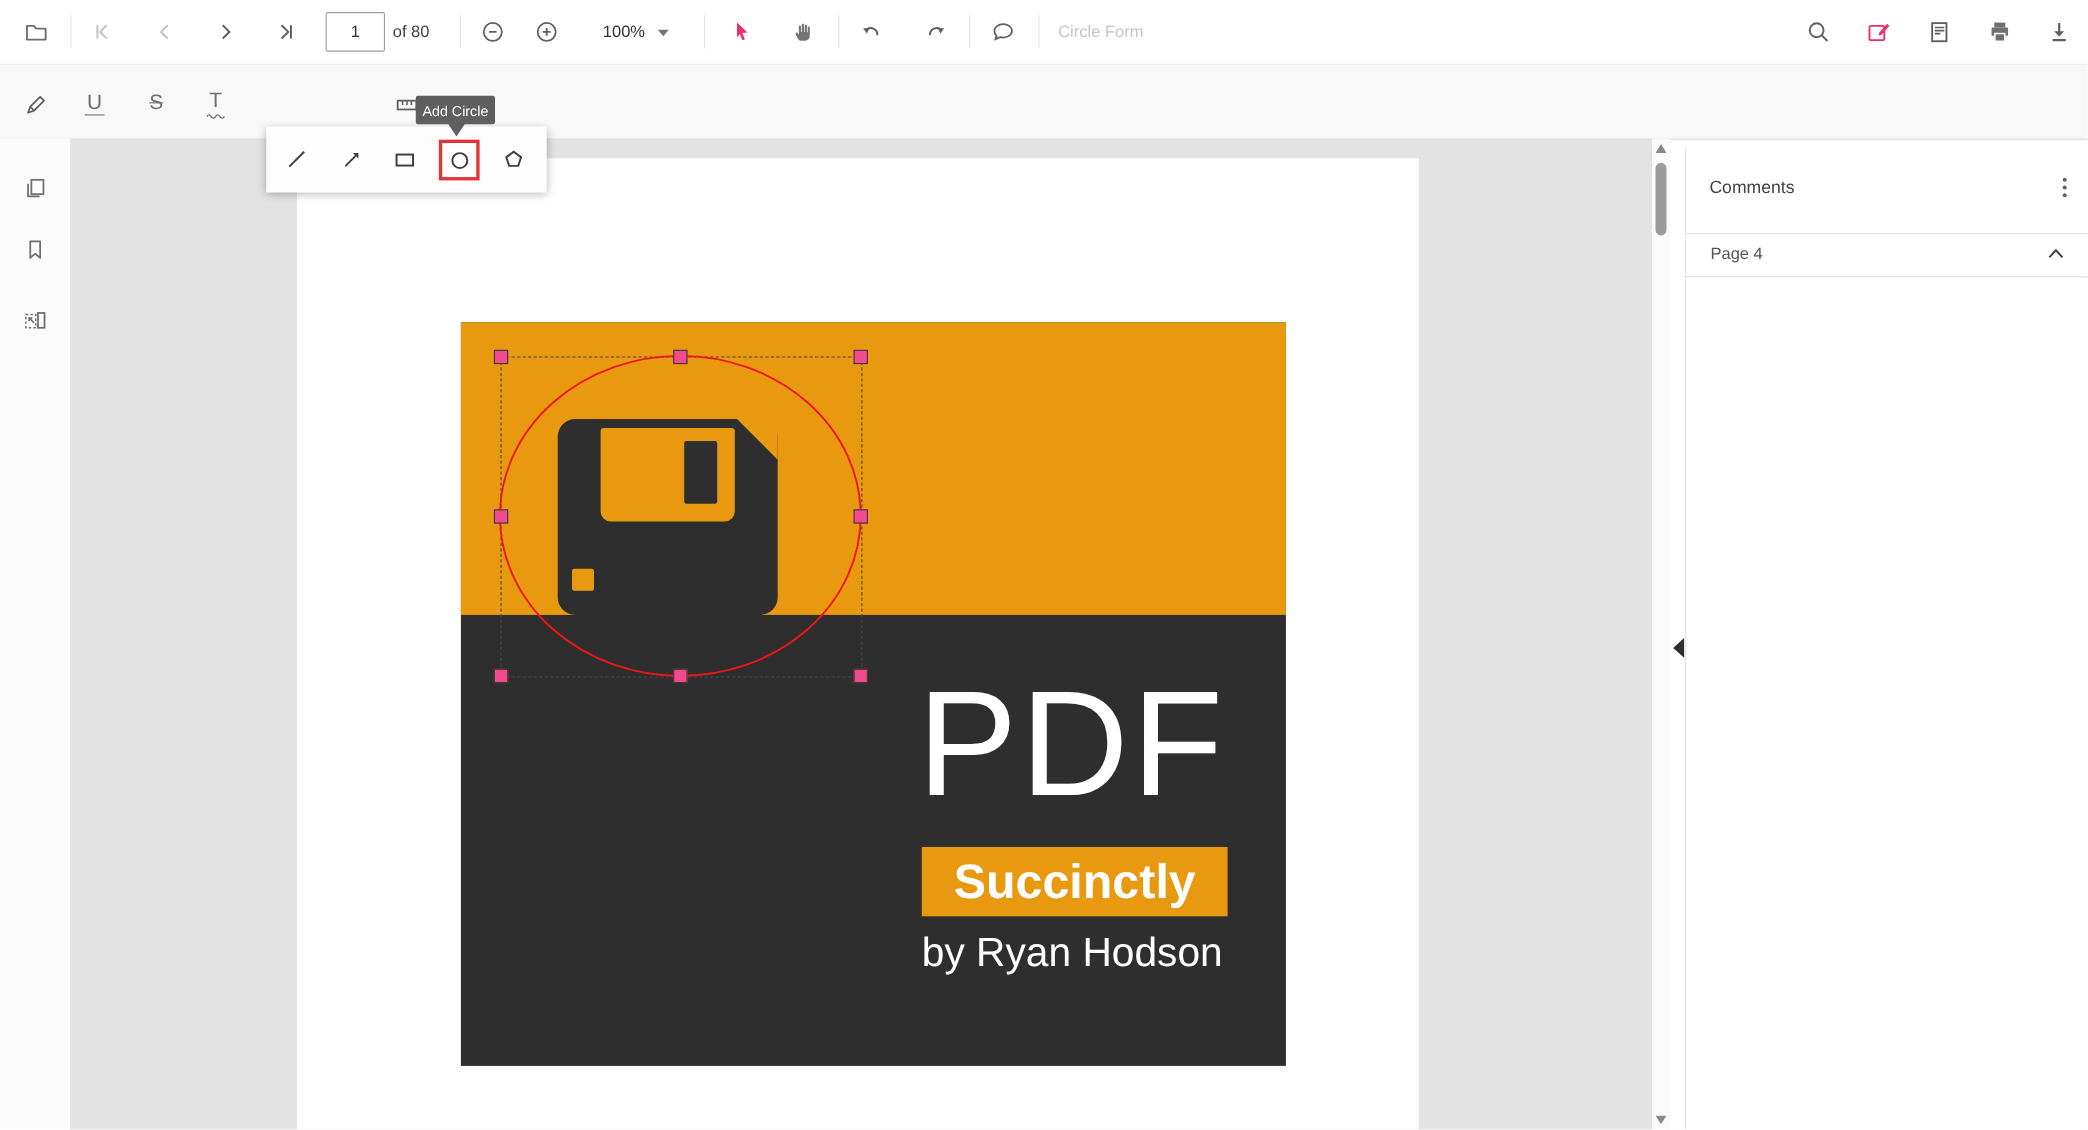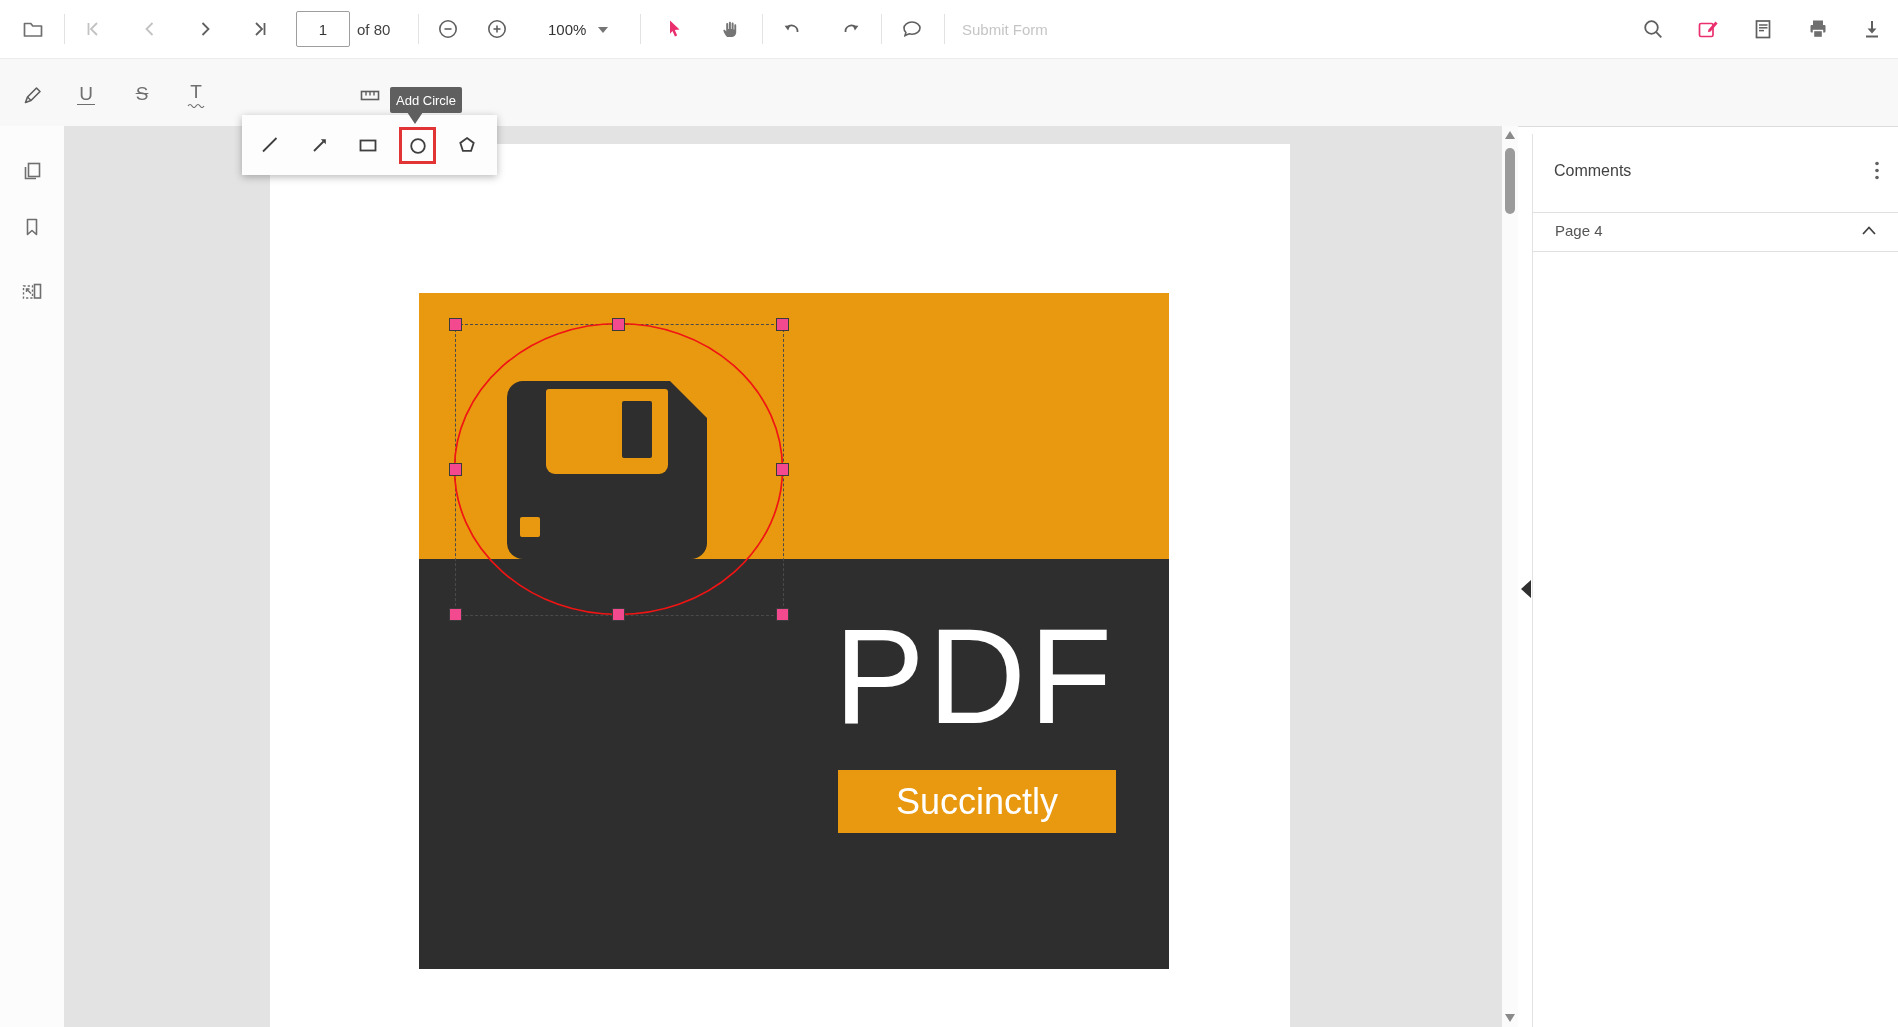--- a/index.html
+++ b/index.html
@@ -10,21 +10,21 @@
   .sep1{width:1px;height:30px;background:#e2e2e2;top:14px;}
   .sep2{width:1px;height:36px;background:#dedede;top:77px;}
   .row1{left:0;top:0;width:1898px;height:58px;background:#fff;border-bottom:1px solid #ececec;}
   .row2{left:0;top:59px;width:1898px;height:67px;background:#f8f8f8;border-bottom:1px solid #dcdcdc;}
   .tbtn{display:flex;align-items:center;justify-content:center;}
   .glyph{font-size:19px;color:#6f6f6f;line-height:1;}
   .txt15{font-size:15px;color:#424242;}
   .caret{width:0;height:0;border-left:5px solid transparent;border-right:5px solid transparent;border-top:6px solid #757575;}
   .dd-panel{left:242px;top:115px;width:255px;height:60px;background:#fdfdfd;box-shadow:0 2px 8px rgba(0,0,0,.28);z-index:50;}
   .tooltip{left:378px;top:87px;width:72px;height:26px;background:#5f5f5f;color:#fff;font-size:13px;
-           display:flex;align-items:center;justify-content:center;border-radius:2px;z-index:60;margin-left:12px;}
+           display:flex;align-items:center;justify-content:center;border-radius:2px;z-index:60;}
   .tt-caret{left:407px;top:112px;width:0;height:0;border-left:8px solid transparent;border-right:8px solid transparent;
             border-top:12px solid #5f5f5f;z-index:60;}
   .hdl{width:11px;height:11px;background:#f2498f;border:1px solid #3a3a3a;z-index:10;}
   .kebab-dot{fill:#616161;}
   .card{border:1px solid #a3a3a3;border-radius:5px;background:#fff;}
 </style>
 </head>
 <body>
 
 <div id="root">
@@ -102,21 +102,21 @@
           <polygon points="19.4,8.7 15.9,13.4 13.7,8.6" fill="#5f5f5f"></polygon>
         </svg>
     </div>
     <div class="abs sep1" style="left:881px;"></div>
     <div class="abs tbtn" style="left:900px;top:17px;">
       <svg class="ic" width="24" height="24" viewBox="0 0 24 24">
           <path d="M12 5c4.4 0 8 2.7 8 6.1s-3.6 6.1-8 6.1c-1 0-2-.14-2.9-.4L5 18.6l.9-3.1C4.7 14.4 4 13 4 11.1 4 7.7 7.6 5 12 5z" fill="none" stroke="#5f5f5f" stroke-width="1.6"></path>
         </svg>
     </div>
     <div class="abs sep1" style="left:944px;"></div>
-    <span class="abs" style="left:962px;top:21px;font-size:15px;color:#c5c5c5;">Submit Form</span>
+    <span class="abs" style="left:962px;top:21px;font-size:15px;color:#c5c5c5;">Circle Form</span>
 
     <div class="abs tbtn" style="left:1641px;top:17px;">
       <svg class="ic" width="24" height="24" viewBox="0 0 24 24">
           <circle cx="10.5" cy="10.5" r="6.3" fill="none" stroke="#5f5f5f" stroke-width="1.8"></circle>
           <line x1="15.2" y1="15.2" x2="20.3" y2="20.3" stroke="#5f5f5f" stroke-width="1.8"></line>
         </svg>
     </div>
     <div class="abs tbtn" style="left:1696px;top:17px;">
       <svg class="ic" width="24" height="24" viewBox="0 0 24 24">
           <rect x="3.5" y="6.5" width="13.5" height="13" rx="1.5" fill="none" stroke="#ea2f6e" stroke-width="1.7"></rect>
@@ -340,22 +340,23 @@
     <div class="abs" style="left:0;top:0;width:750px;height:266px;background:#e9990f;"></div>
 
     <div class="abs" style="left:88px;top:88px;width:200px;height:178px;background:#2e2e2e;border-radius:16px;"></div>
     <div class="abs" style="left:251px;top:88px;width:0;height:0;border-top:37px solid #e9990f;border-left:37px solid transparent;"></div>
     <div class="abs" style="left:127px;top:96px;width:122px;height:85px;background:#e9990f;border-radius:3px 3px 9px 9px;"></div>
     <div class="abs" style="left:203px;top:108px;width:30px;height:57px;background:#2e2e2e;border-radius:2px;"></div>
     <div class="abs" style="left:101px;top:224px;width:20px;height:20px;background:#e9990f;border-radius:2px;"></div>
 
     <div class="abs" style="left:415px;top:315px;font-size:136px;line-height:1;letter-spacing:3px;color:#fff;font-weight:200;">PDF</div>
     <div class="abs" style="left:419px;top:477px;width:278px;height:63px;background:#e9990f;display:flex;align-items:center;justify-content:center;">
-      <span style="font-size:36px;font-weight:normal;color:#fff;">Succinctly</span>
-    </div>
+      <span style="font-size:44px;font-weight:bold;color:#fff;">Succinctly</span>
+    </div>
+    <div class="abs" style="left:419px;top:552px;font-size:37px;color:#fff;">by Ryan Hodson</div>
   </div>
 
   <div class="abs" style="left:455px;top:324px;width:327px;height:290px;border:1px dashed #4a4a4a;"></div>
   <svg class="abs" style="left:452px;top:321px;" width="333" height="296" viewBox="0 0 333 296">
       <ellipse cx="166.5" cy="148" rx="164" ry="145.5" fill="none" stroke="#f01414" stroke-width="1.7"></ellipse>
     </svg>
   <div class="abs hdl" style="left:449px;top:318px;"></div>
   <div class="abs hdl" style="left:612px;top:318px;"></div>
   <div class="abs hdl" style="left:776px;top:318px;"></div>
   <div class="abs hdl" style="left:449px;top:463px;"></div>

